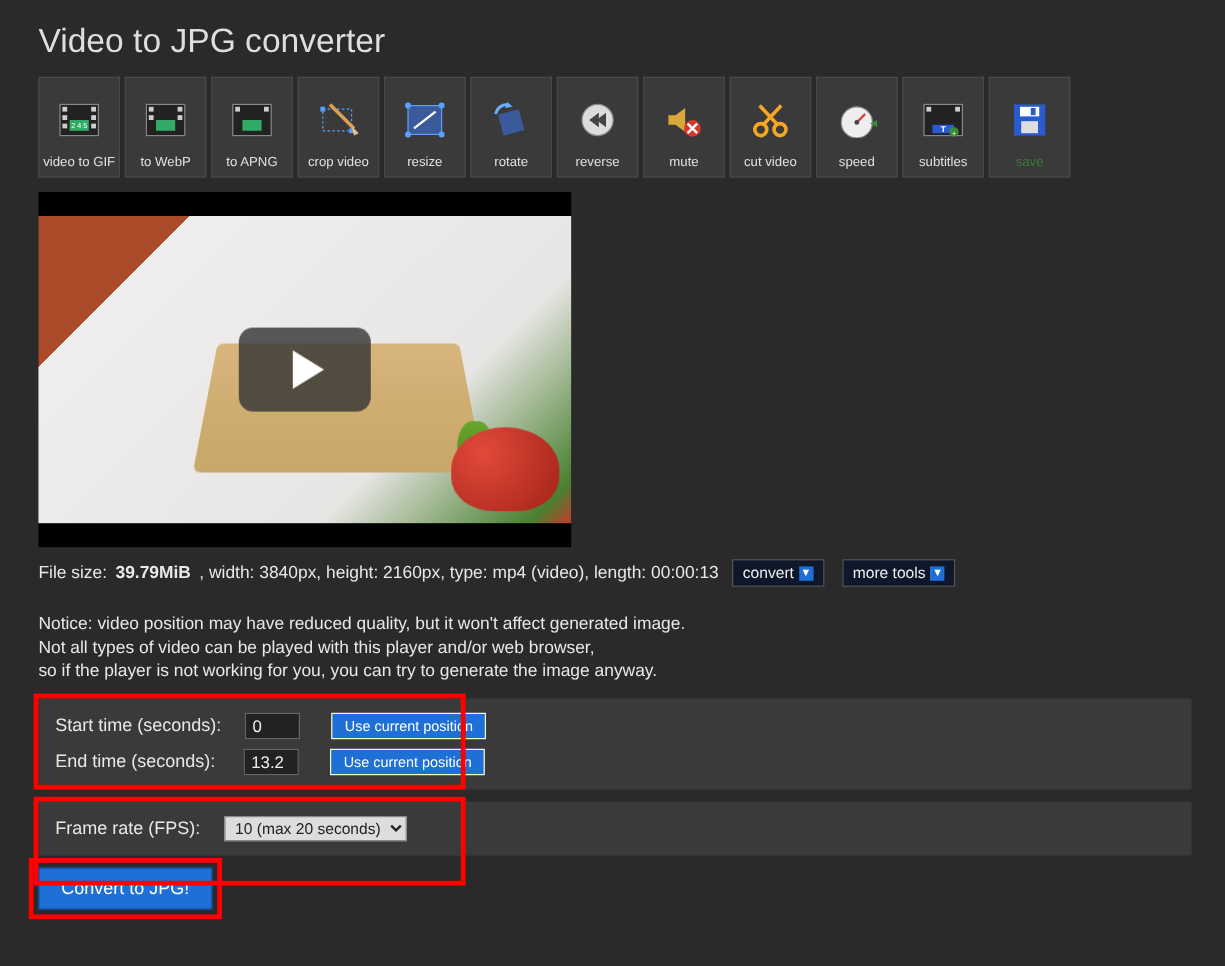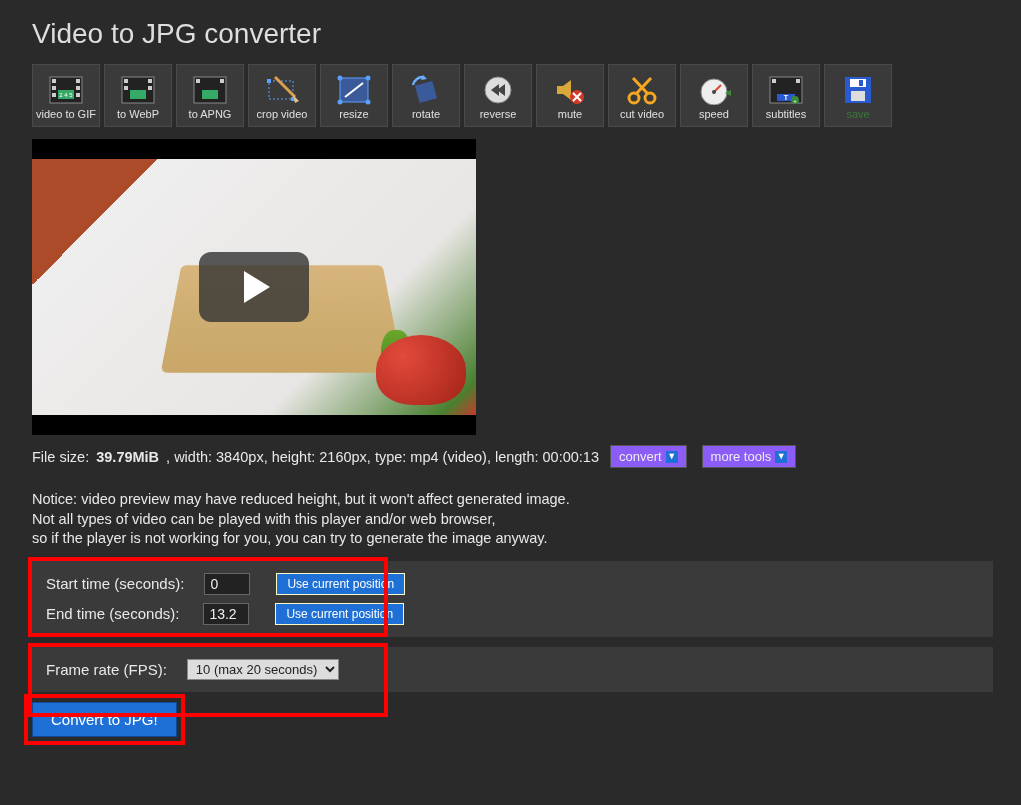--- a/index.html
+++ b/index.html
@@ -21,21 +21,21 @@
   }
   .toolbar {
     display: flex;
     gap: 4px;
     margin-bottom: 12px;
   }
   .tool {
     background: #3a3a3a;
     border: 1px solid #4a4a4a;
     width: 68px;
-    height: 63px;
+    height: 84px;
     display: flex;
     flex-direction: column;
     align-items: center;
     justify-content: flex-end;
     padding: 6px 2px 6px;
     cursor: pointer;
     font-size: 11px;
     color: #e0e0e0;
   }
   .tool .ticon {
@@ -104,21 +104,21 @@
   .info-line {
     font-size: 14.5px;
     margin-bottom: 4px;
     display: flex;
     align-items: center;
     flex-wrap: wrap;
     gap: 7px;
   }
   .info-line strong { font-weight: 700; }
   .mini-btn {
-    background: #8b5cf6;
+    background: #0f172a;
     border: 1px solid #555;
     color: #eee;
     padding: 3px 8px;
     font-size: 13px;
     cursor: pointer;
     display: inline-flex;
     align-items: center;
     gap: 4px;
     margin-left: 4px;
   }
@@ -358,21 +358,21 @@
       <span>convert</span>
       <span class="dd">▼</span>
     </button>
     <button class="mini-btn" style="margin-left:8px;">
       <span>more tools</span>
       <span class="dd">▼</span>
     </button>
   </div>
 
   <div class="notice">
-    <div>Notice: video preview may have reduced height, but it won't affect generated image.</div>
+    <div>Notice: video position may have reduced quality, but it won't affect generated image.</div>
     <div>Not all types of video can be played with this player and/or web browser,</div>
     <div>so if the player is not working for you, you can try to generate the image anyway.</div>
   </div>
 
   <div class="panel" style="position:relative;">
     <div class="hl-box" style="left:-4px; top:-4px; width:360px; height:80px;"></div>
     <div class="row">
       <label>Start time (seconds):</label>
       <input type="text" value="0" style="">
       <button class="blue-btn">Use current position</button>

